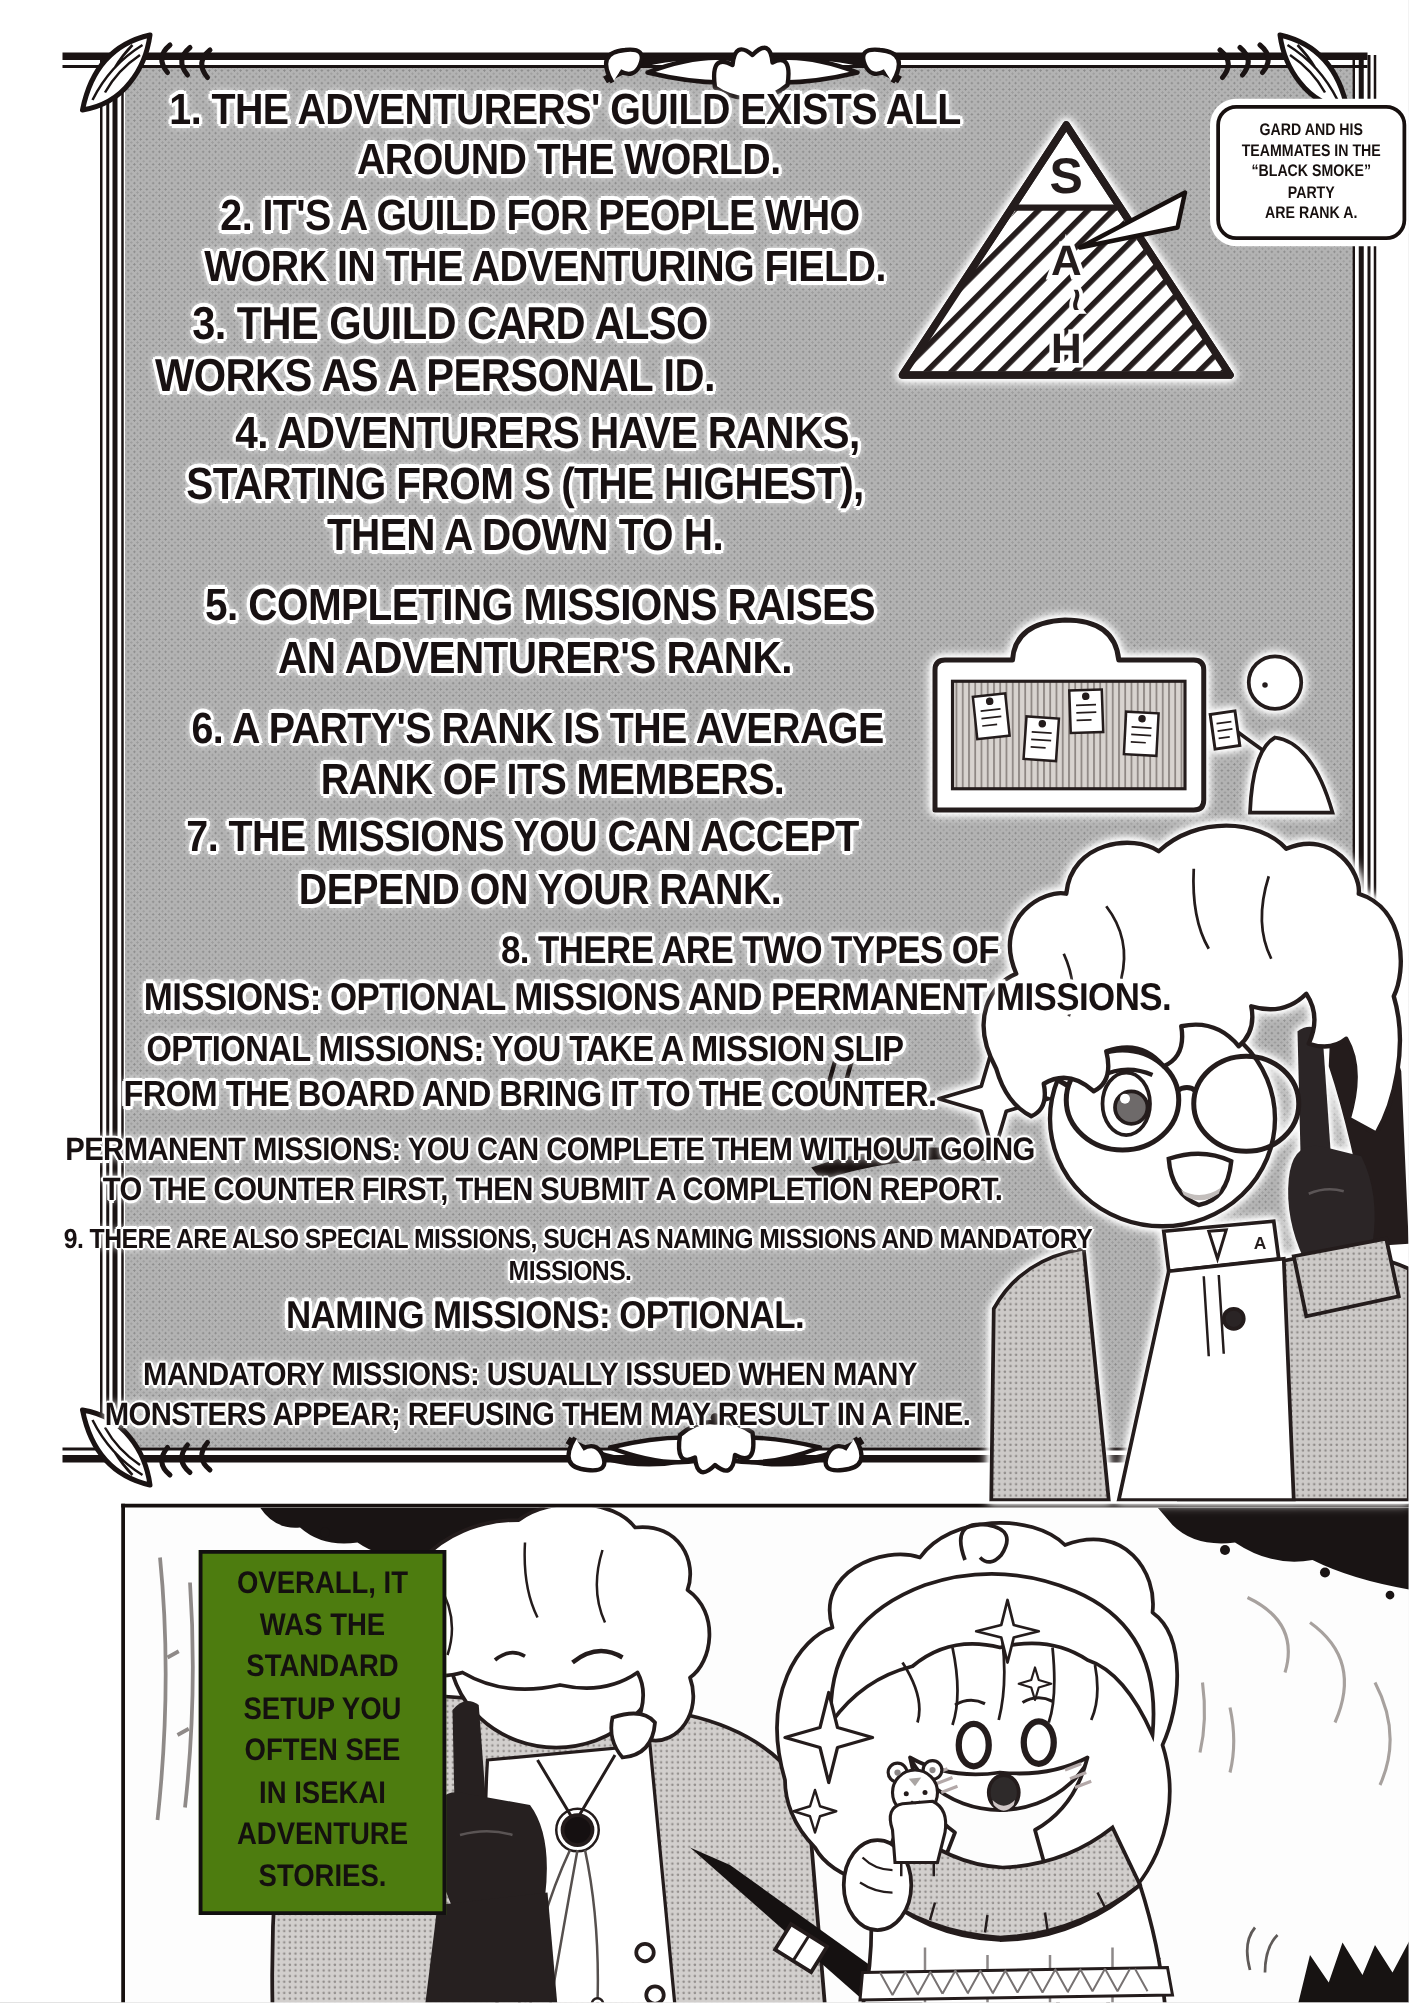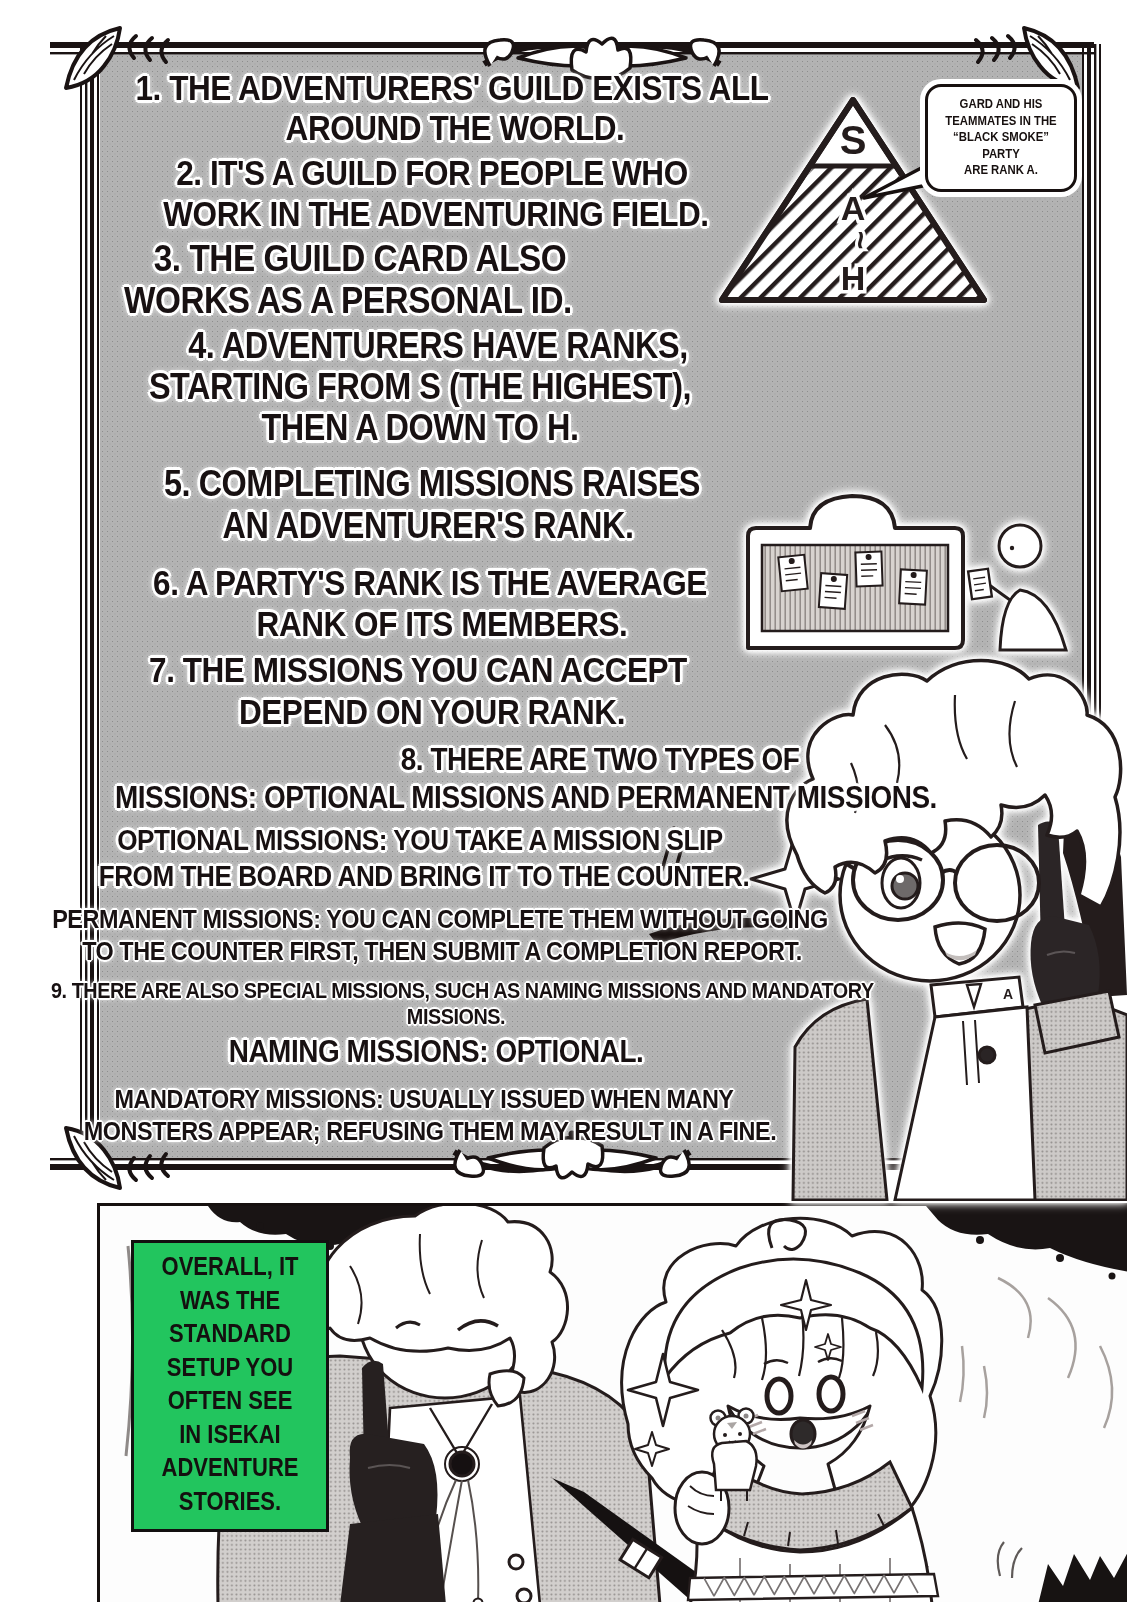--- a/index.html
+++ b/index.html
@@ -19,32 +19,32 @@
   .ol{position:absolute;z-index:6;width:900px;text-align:center;margin:0;
       font-weight:700;color:#181112;white-space:nowrap;line-height:1;
       transform:scaleX(.9);transform-origin:center top;letter-spacing:-.5px;
       text-shadow:-3px 0 0 #fff,3px 0 0 #fff,0 -3px 0 #fff,0 3px 0 #fff,
         -2px -2px 0 #fff,2px -2px 0 #fff,-2px 2px 0 #fff,2px 2px 0 #fff,
         0 0 6px #fff,0 0 9px #fff;}
   .ol-s{text-shadow:-2px 0 0 #fff,2px 0 0 #fff,0 -2px 0 #fff,0 2px 0 #fff,
         -1px -1px 0 #fff,1px -1px 0 #fff,-1px 1px 0 #fff,1px 1px 0 #fff,
         0 0 5px #fff,0 0 8px #fff;}
   
-  .bubble{position:absolute;left:925px;top:84px;width:146px;height:102px;z-index:7;
+  .bubble{position:absolute;left:973px;top:84px;width:146px;height:102px;z-index:7;
     background:#fff;border:3.5px solid #17100f;border-radius:16px;
     box-shadow:0 0 0 5px #fff;}
   .bubble p{margin:0;text-align:center;font-weight:700;color:#17100f;font-size:13.5px;
     line-height:16.5px;transform:scaleX(.84);}
   .bubble .pad{padding-top:9px;}
   .tail{left:860px;top:146px;z-index:6;}
   
   .panel2{position:absolute;left:97px;top:1203px;width:1030px;height:399px;z-index:1;
     background:#fdfdfd;border-left:3.5px solid #16100f;border-top:3.5px solid #16100f;
     overflow:hidden;}
-  .cap{position:absolute;background:#22c55e;border:3px solid #121010;z-index:5;}
+  .cap{position:absolute;background:#4d7c0f;border:3px solid #121010;z-index:5;margin-left:28px;}
   .cap p{margin:0;text-align:center;font-weight:700;color:#14100f;transform:scaleX(.88);}
   .cap1{left:31px;top:34px;width:192px;height:279px;padding-top:7px;}
   .cap1 p{font-size:25px;line-height:33.5px;}
   .cap2{left:871px;top:39px;width:129px;height:190px;padding-top:26px;}
   .cap2 p{font-size:27px;line-height:47px;}
 </style>
 </head>
 <body>
 
 <div class="page">

